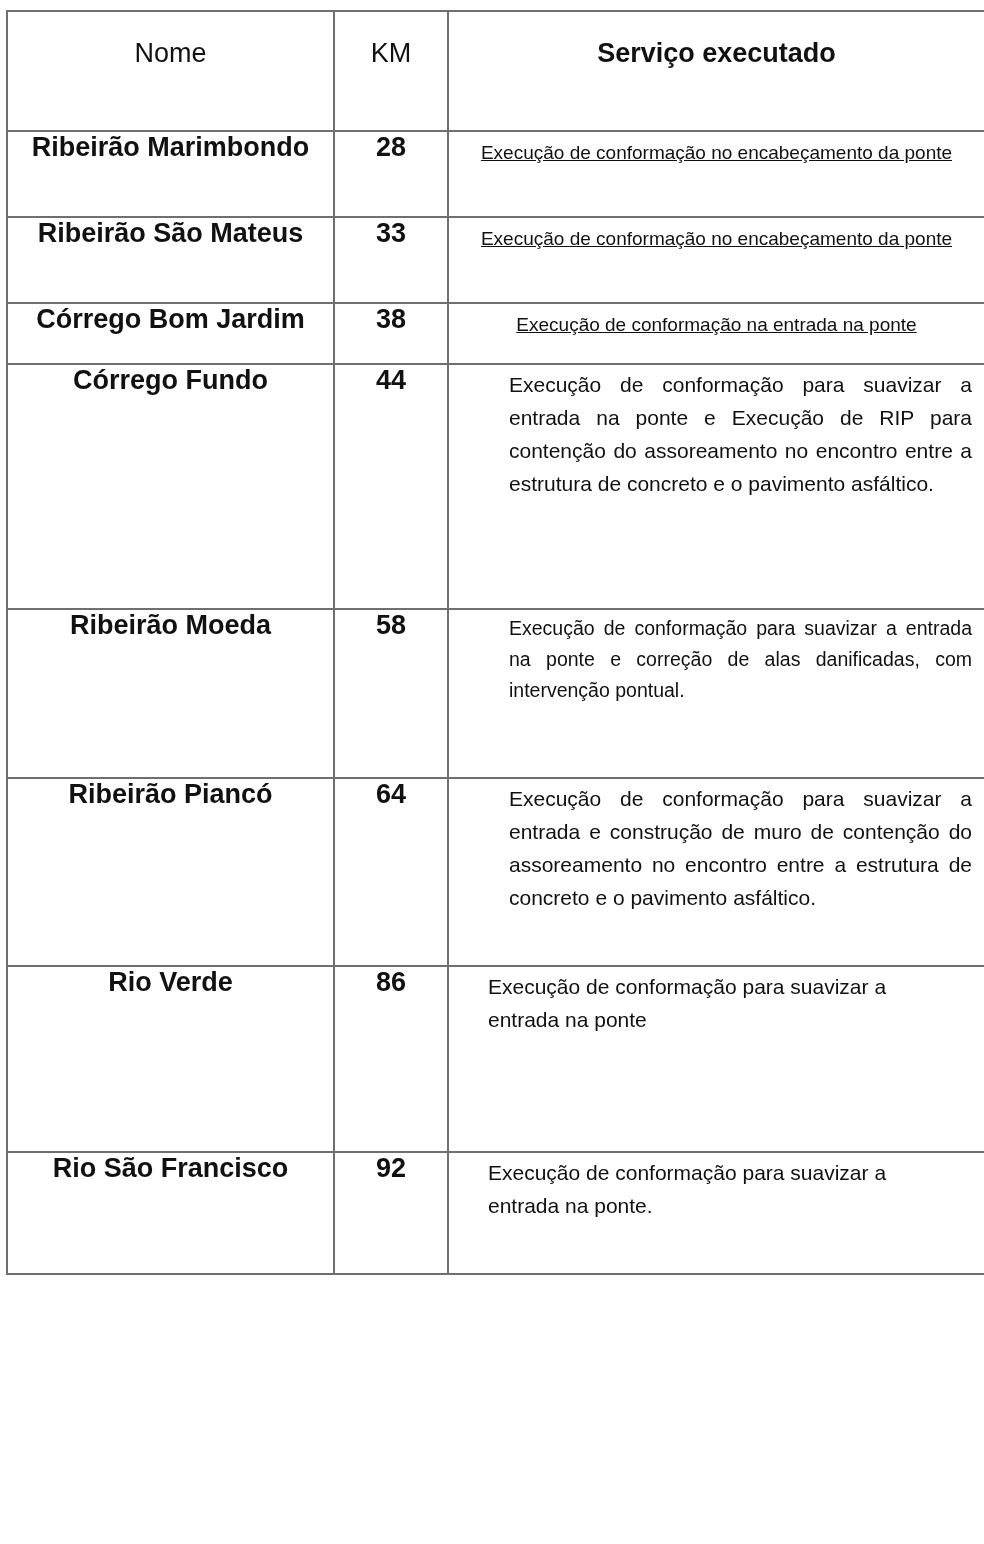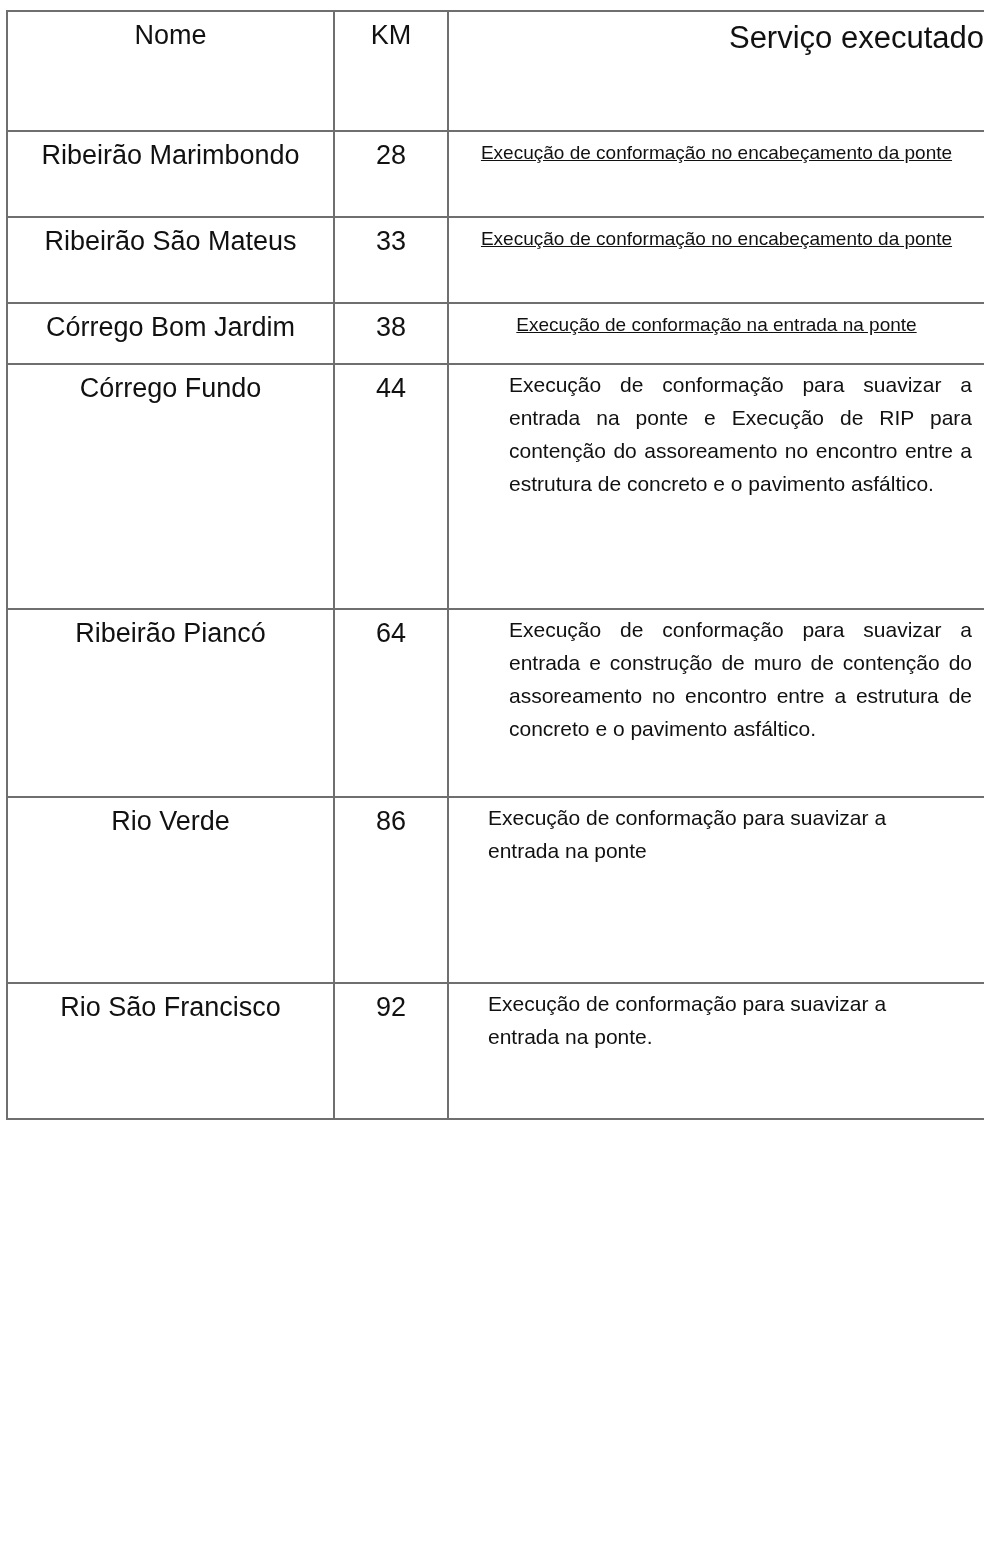--- a/index.html
+++ b/index.html
@@ -4,23 +4,23 @@
 <style>
   html, body { margin: 0; padding: 0; background: #ffffff; }
   body { width: 984px; height: 1544px; position: relative; overflow: hidden;
          font-family: "Liberation Sans", "DejaVu Sans", sans-serif; color: #111; }
   table { position: absolute; left: 6px; top: 10px; border-collapse: collapse;
           table-layout: fixed; width: 976px; }
   td, th { border: 2px solid #6f6f6f; vertical-align: top; padding: 0; }
   .c-name { width: 325px; text-align: center; font-size: 27px; font-weight: normal; }
   .c-km { width: 112px; text-align: center; font-size: 27px; font-weight: normal; }
   .c-svc { width: 535px; }
-  th { font-weight: normal; font-size: 31px; height: 118px; text-align: right; }
-  th span { display: block; padding-top: 8px; }
-  td.c-name span, td.c-km span { display: block; padding-top: 8px; }
+  th { font-weight: bold; font-size: 27px; height: 118px; }
+  th span { display: block; padding-top: 26px; }
+  td.c-name span, td.c-km span { display: block; padding-top: 0; font-weight: bold; }
   .svc-center { text-align: center; font-size: 19px; line-height: 42px; padding: 0 8px; text-decoration: underline; }
   .svc-just { text-align: justify; font-size: 21px; line-height: 33px; padding: 3px 12px 0 60px; }
   .svc-left { text-align: left; font-size: 21px; line-height: 33px; padding: 3px 12px 0 39px; }
 </style>
 </head>
 <body>
 
 <table>
   <thead>
     <tr>
@@ -73,20 +73,31 @@
       <td class="c-name">
           <span>Córrego Fundo</span>
         </td>
       <td class="c-km">
           <span>44</span>
         </td>
       <td class="c-svc">
           <div class="svc-just">Execução de conformação para suavizar a entrada na ponte  e Execução de RIP para contenção do assoreamento no encontro entre a estrutura de concreto e o pavimento asfáltico.</div>
         </td>
     </tr>
+    <tr style="height:169px">
+      <td class="c-name">
+          <span>Ribeirão Moeda</span>
+        </td>
+      <td class="c-km">
+          <span>58</span>
+        </td>
+      <td class="c-svc">
+          <div class="svc-just" style="font-size:19.5px;line-height:31px">Execução de conformação para suavizar a entrada na ponte e correção de alas danificadas, com intervenção pontual.</div>
+        </td>
+    </tr>
     <tr style="height:188px">
       <td class="c-name">
           <span>Ribeirão Piancó</span>
         </td>
       <td class="c-km">
           <span>64</span>
         </td>
       <td class="c-svc">
           <div class="svc-just">Execução de conformação para suavizar a entrada e construção de muro de contenção do assoreamento no encontro entre a estrutura de concreto e o pavimento asfáltico.</div>
         </td>
@@ -95,21 +106,21 @@
       <td class="c-name">
           <span>Rio Verde</span>
         </td>
       <td class="c-km">
           <span>86</span>
         </td>
       <td class="c-svc">
           <div class="svc-left" style="padding-right:40px">Execução de conformação para suavizar a entrada na ponte</div>
         </td>
     </tr>
-    <tr style="height:136px">
+    <tr style="height:122px">
       <td class="c-name">
           <span>Rio São Francisco</span>
         </td>
       <td class="c-km">
           <span>92</span>
         </td>
       <td class="c-svc">
           <div class="svc-left" style="padding-right:40px">Execução de conformação para suavizar a entrada na ponte.</div>
         </td>
     </tr>

